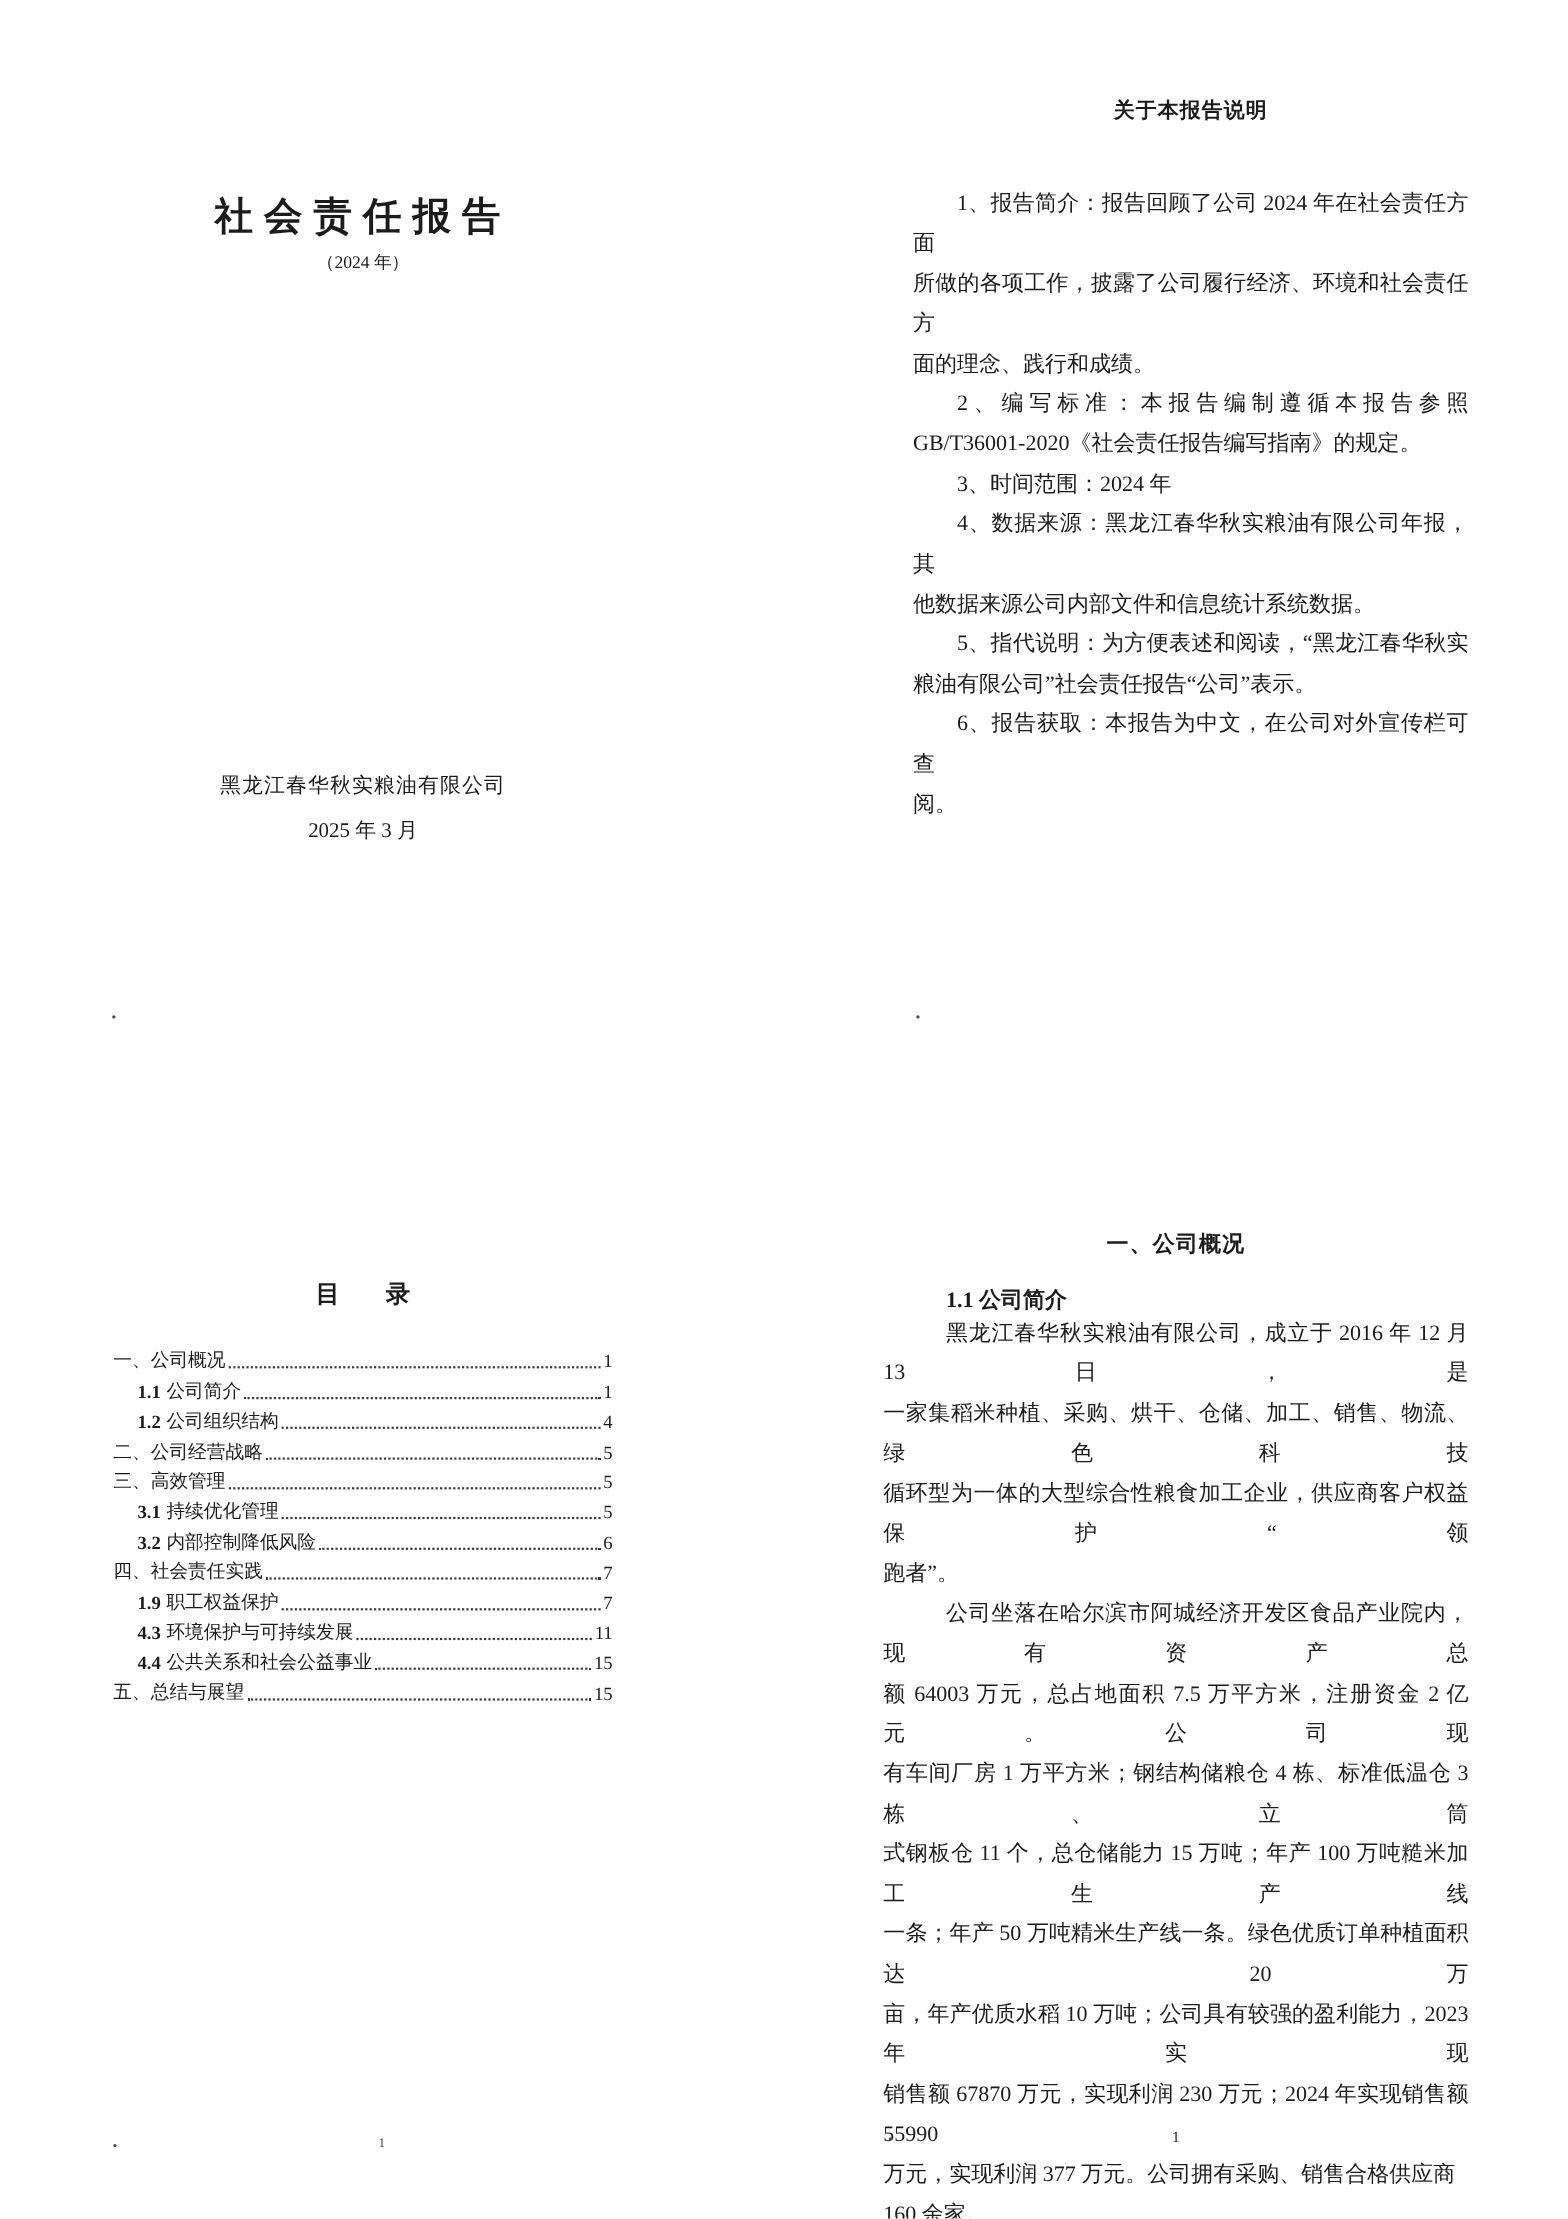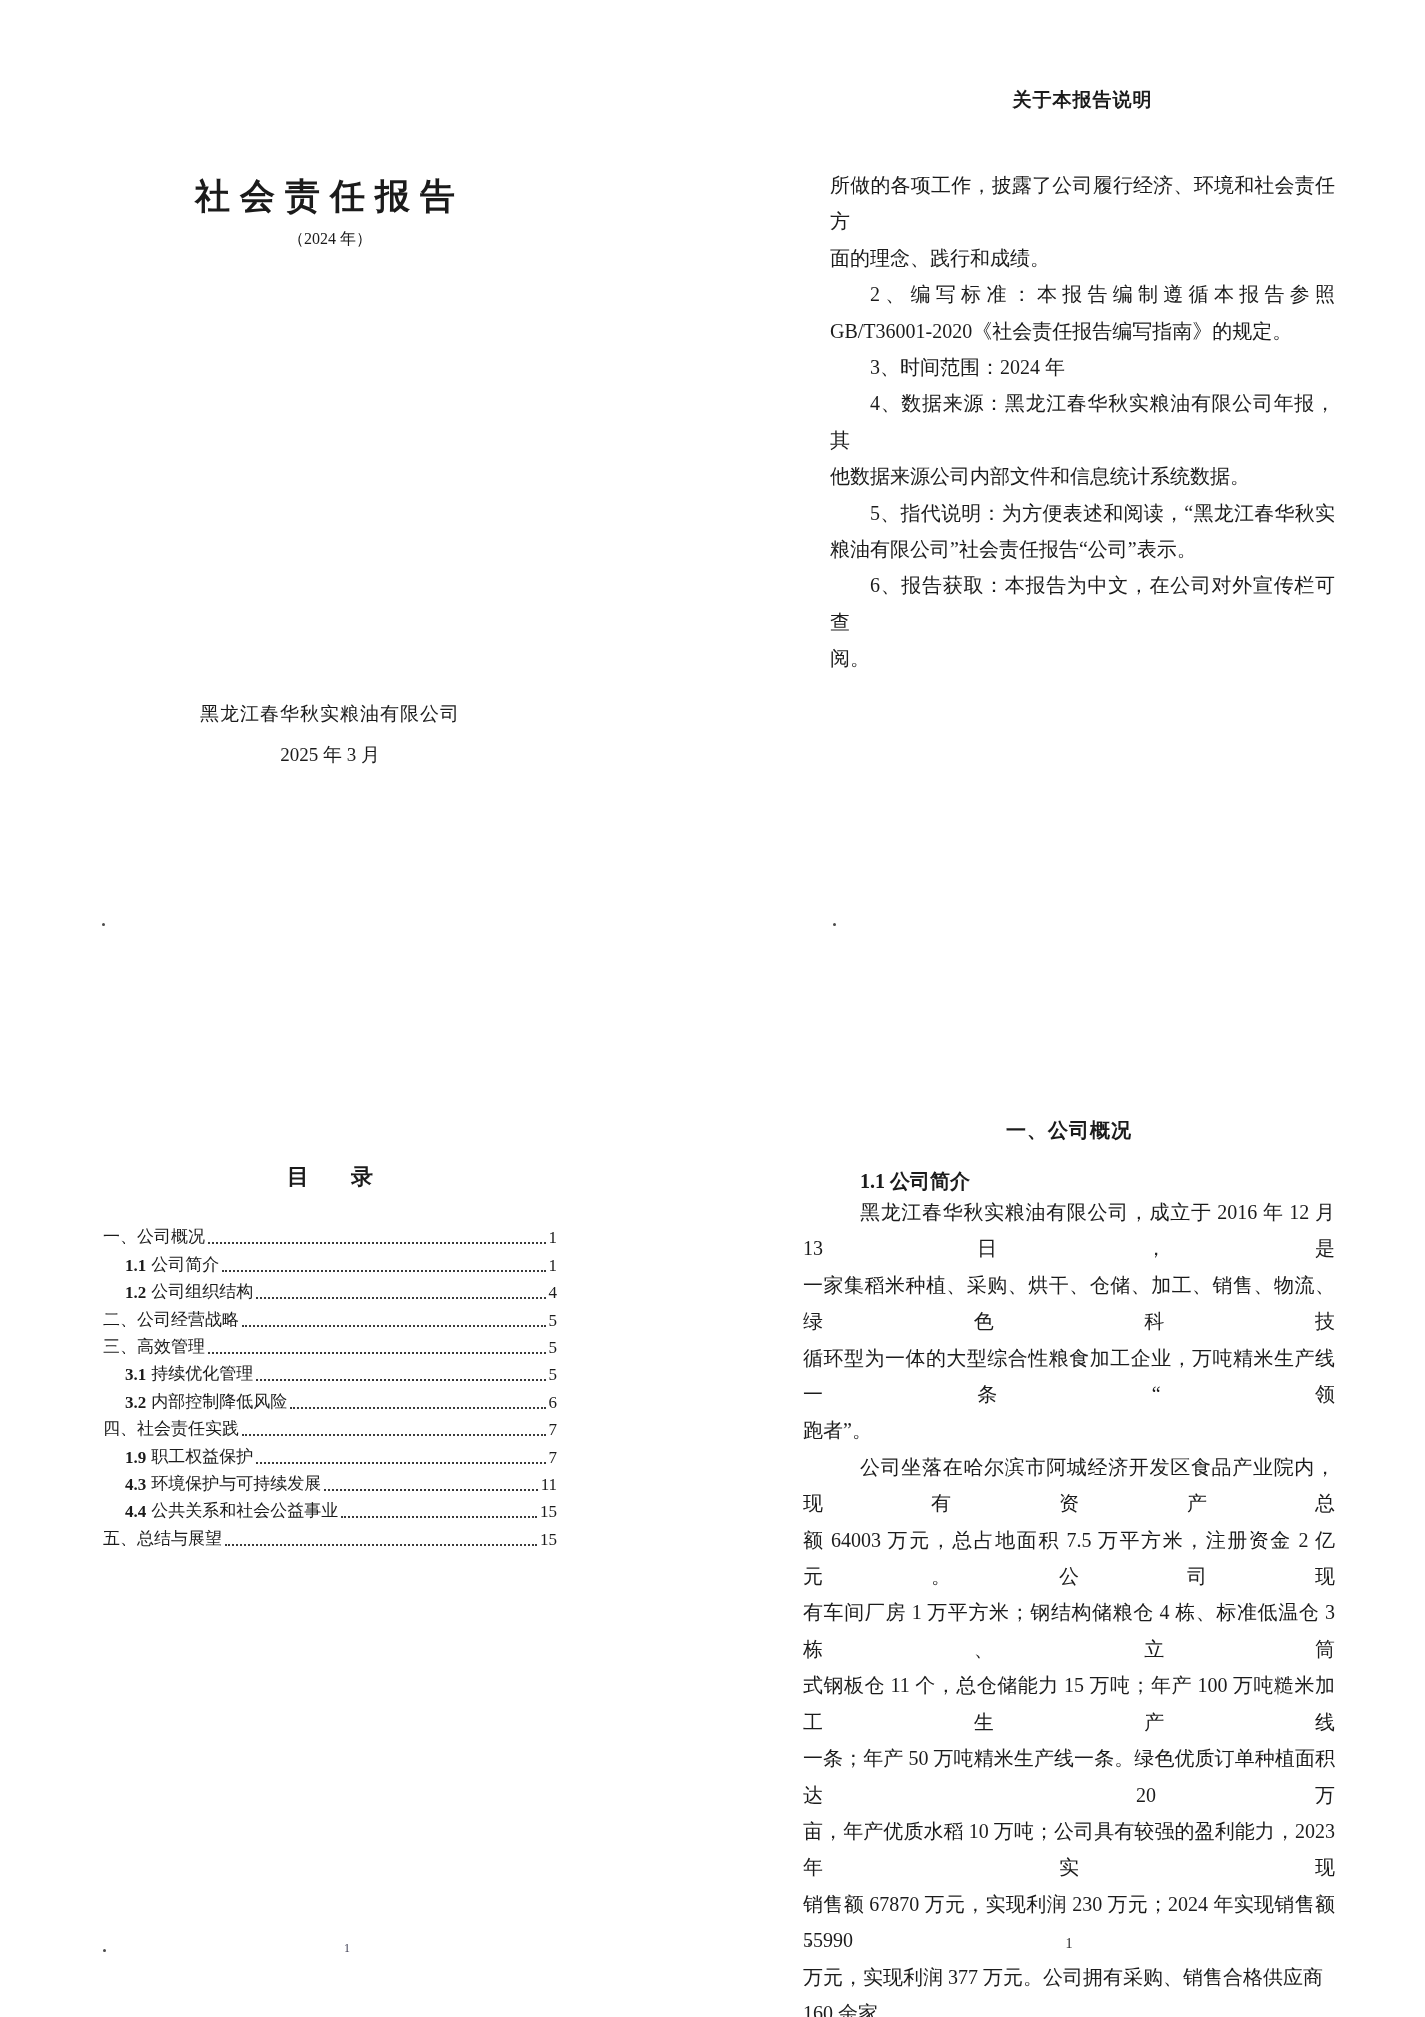--- a/index.html
+++ b/index.html
@@ -59,20 +59,21 @@
     <div id="cover-title" class="abs">社会责任报告</div>
     <div id="cover-subtitle" class="abs">（2024 年）</div>
     <div id="cover-company" class="abs">黑龙江春华秋实粮油有限公司</div>
     <div id="cover-date" class="abs">2025 年 3 月</div>
     <div class="abs stray-dot" style="left:102px;top:923px;"></div>
   </div>
 
   <div>
     <div id="about-heading" class="abs">关于本报告说明</div>
     <div id="about-body" class="abs">
+      <div class="line indent fill" style="">1、报告简介：报告回顾了公司 2024 年在社会责任方面</div>
         <div class="line fill" style="">所做的各项工作，披露了公司履行经济、环境和社会责任方</div>
         <div class="line" style="">面的理念、践行和成绩。</div>
         <div class="line indent fill" style="">2、编写标准：本报告编制遵循本报告参照</div>
         <div class="line" style="">GB/T36001-2020《社会责任报告编写指南》的规定。</div>
         <div class="line indent" style="">3、时间范围：2024 年</div>
         <div class="line indent fill" style="">4、数据来源：黑龙江春华秋实粮油有限公司年报，其</div>
         <div class="line" style="">他数据来源公司内部文件和信息统计系统数据。</div>
         <div class="line indent fill" style="">5、指代说明：为方便表述和阅读，“黑龙江春华秋实</div>
         <div class="line" style="">粮油有限公司”社会责任报告“公司”表示。</div>
         <div class="line indent fill" style="">6、报告获取：本报告为中文，在公司对外宣传栏可查</div>
@@ -160,21 +161,21 @@
     <div class="abs stray-dot" style="left:103px;top:1949px;"></div>
     <div id="p3-pagenum" class="abs">1</div>
   </div>
 
   <div>
     <div id="ov-heading" class="abs">一、公司概况</div>
     <div id="ov-subheading" class="abs">1.1 公司简介</div>
     <div id="ov-body" class="abs">
       <div class="line indent fill" style="">黑龙江春华秋实粮油有限公司，成立于 2016 年 12 月 13 日，是</div>
         <div class="line fill" style="">一家集稻米种植、采购、烘干、仓储、加工、销售、物流、绿色科技</div>
-        <div class="line fill" style="">循环型为一体的大型综合性粮食加工企业，万吨精米生产线一条“领</div>
+        <div class="line fill" style="">循环型为一体的大型综合性粮食加工企业，供应商客户权益保护“领</div>
         <div class="line" style="">跑者”。</div>
         <div class="line indent fill" style="">公司坐落在哈尔滨市阿城经济开发区食品产业院内，现有资产总</div>
         <div class="line fill" style="">额 64003 万元，总占地面积 7.5 万平方米，注册资金 2 亿元。公司现</div>
         <div class="line fill" style="">有车间厂房 1 万平方米；钢结构储粮仓 4 栋、标准低温仓 3 栋、立筒</div>
         <div class="line fill" style="">式钢板仓 11 个，总仓储能力 15 万吨；年产 100 万吨糙米加工生产线</div>
         <div class="line fill" style="">一条；年产 50 万吨精米生产线一条。绿色优质订单种植面积达 20 万</div>
         <div class="line fill" style="">亩，年产优质水稻 10 万吨；公司具有较强的盈利能力，2023 年实现</div>
         <div class="line fill" style="">销售额 67870 万元，实现利润 230 万元；2024 年实现销售额 55990</div>
         <div class="line" style="">万元，实现利润 377 万元。公司拥有采购、销售合格供应商 160 余家。</div>
     </div>

